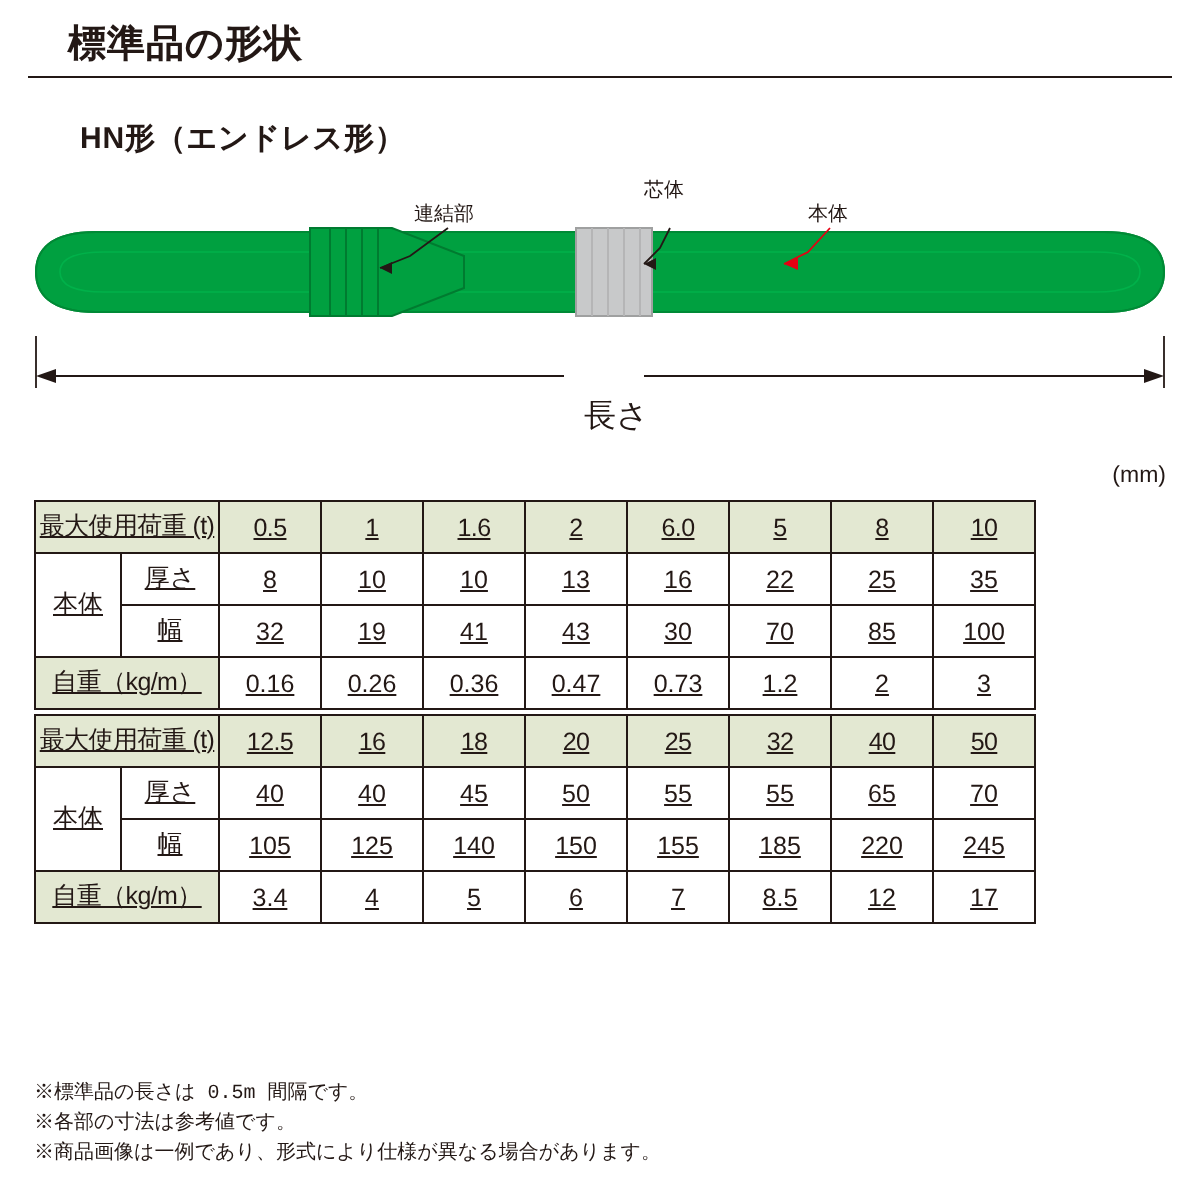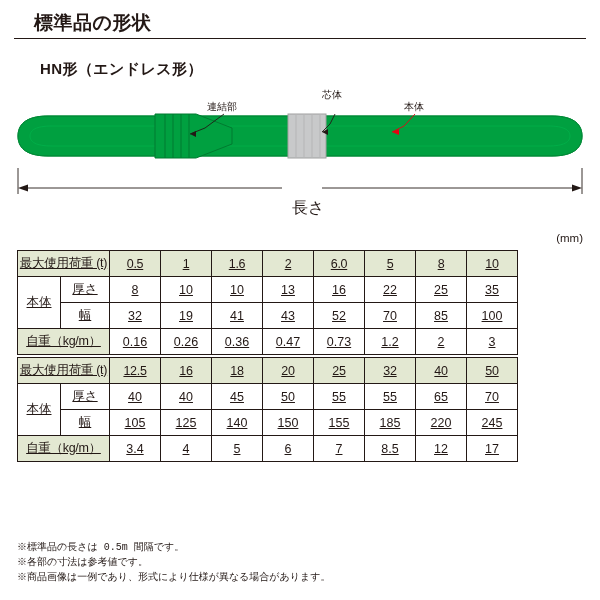--- a/index.html
+++ b/index.html
@@ -252,21 +252,21 @@
         <td>22</td>
         <td>25</td>
         <td>35</td>
       </tr>
       <tr>
         <td class="sublbl">幅</td>
         <td>32</td>
         <td>19</td>
         <td>41</td>
         <td>43</td>
-        <td>52</td>
+        <td>30</td>
         <td>70</td>
         <td>85</td>
         <td>100</td>
       </tr>
       <tr>
         <td class="jiju" colspan="2">自重（kg/m）</td>
         <td>0.16</td>
         <td>0.26</td>
         <td>0.36</td>
         <td>0.47</td>

